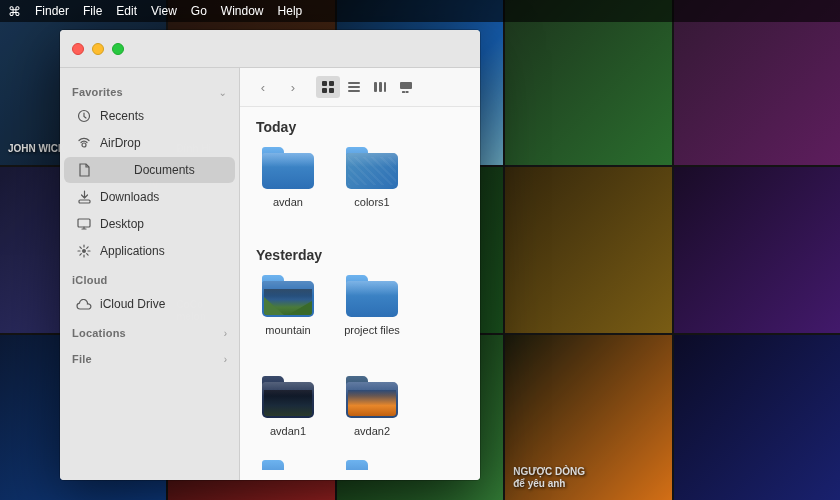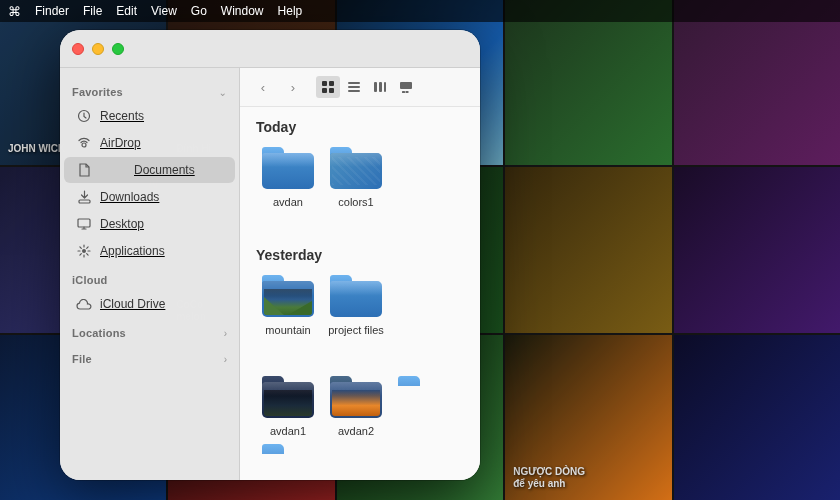--- a/index.html
+++ b/index.html
@@ -65,21 +65,21 @@
     }
 
     
     .mac-window {
       position: absolute;
       top: 30px;
       left: 60px;
       width: 420px;
       height: 450px;
       background: rgba(240, 240, 240, 0.95);
-      border-radius: 20px;
+      border-radius: 4px;
       box-shadow: 0 20px 60px rgba(0,0,0,0.6), 0 0 0 1px rgba(0,0,0,0.2);
       overflow: hidden;
       display: flex;
       flex-direction: column;
     }
 
     
     .title-bar {
       height: 38px;
       background: rgba(230, 230, 230, 0.98);
@@ -164,21 +164,20 @@
       color: #999;
     }
     .sidebar-item {
       display: flex;
       align-items: center;
       padding: 5px 12px;
       cursor: pointer;
       border-radius: 6px;
       margin: 1px 4px;
       gap: 8px;
-      text-decoration: underline;
     }
     .sidebar-item.active {
       background: rgba(0,0,0,0.1);
       gap: 42px;
     }
     .sidebar-icon {
       width: 16px;
       height: 16px;
       display: flex;
       align-items: center;
@@ -253,21 +252,21 @@
     }
     .section-title {
       font-size: 14px;
       font-weight: 600;
       color: #333;
       margin-bottom: 12px;
     }
     .file-grid {
       display: flex;
       flex-wrap: wrap;
-      gap: 4px;
+      gap: 20px;
       margin-bottom: 12px;
     }
     .file-item {
       display: flex;
       flex-direction: column;
       align-items: center;
       cursor: pointer;
       width: 64px;
     }
     .folder-icon {

